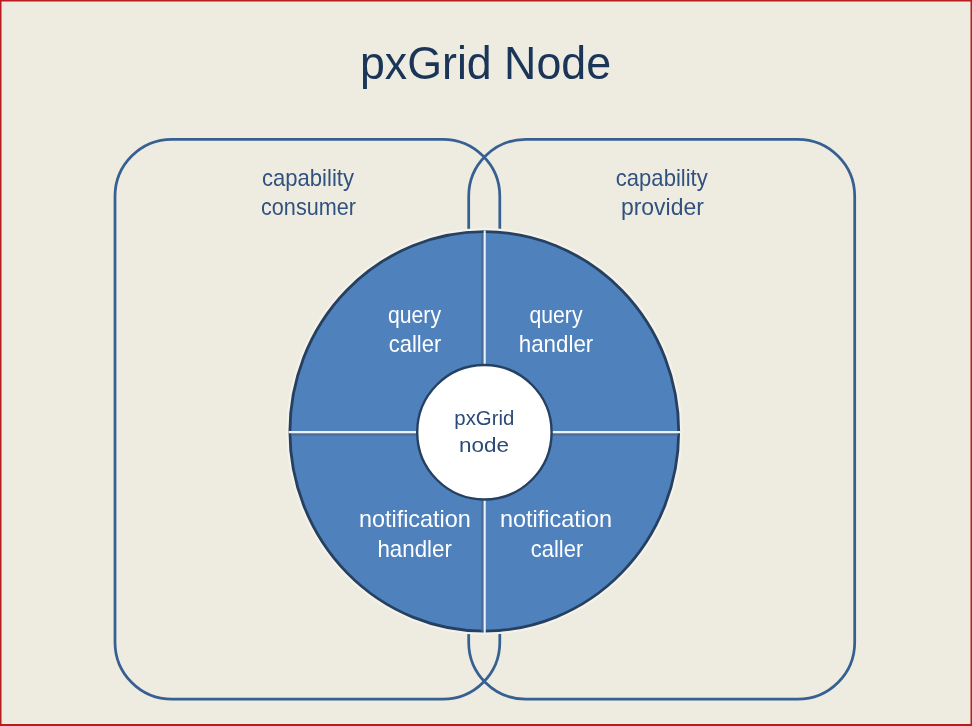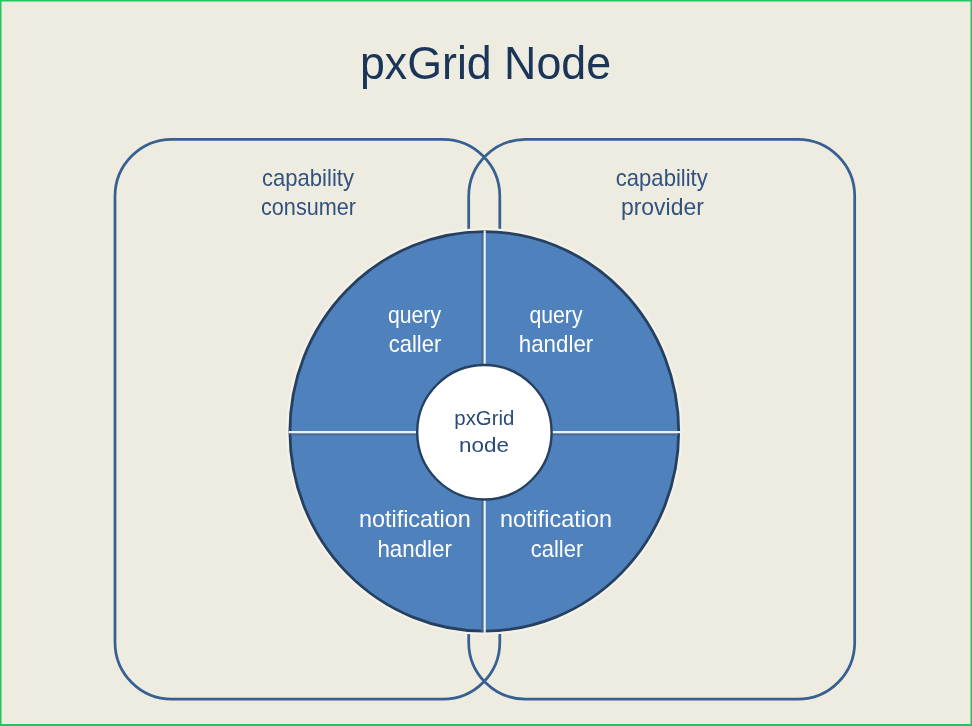--- a/index.html
+++ b/index.html
@@ -1,17 +1,17 @@
 <!DOCTYPE html>
 <html><head>
 <meta charset="utf-8">
 <style>
   html,body{margin:0;padding:0;}
   body{width:972px;height:726px;background:#ffffff;overflow:hidden;}
-  .stage{position:absolute;left:0;top:0;width:972px;height:726px;background:#22c55e;}
+  .stage{position:absolute;left:0;top:0;width:972px;height:726px;background:#b91c1c;}
   svg{position:absolute;left:0;top:0;}
   text{font-family:"Liberation Sans", sans-serif;}
 </style>
 </head>
 <body>
 <div class="stage">
 <svg width="972" height="726" viewBox="0 0 972 726">
 
   <rect x="1.5" y="1.5" width="969" height="722.5" fill="#eeece1"></rect>
 

